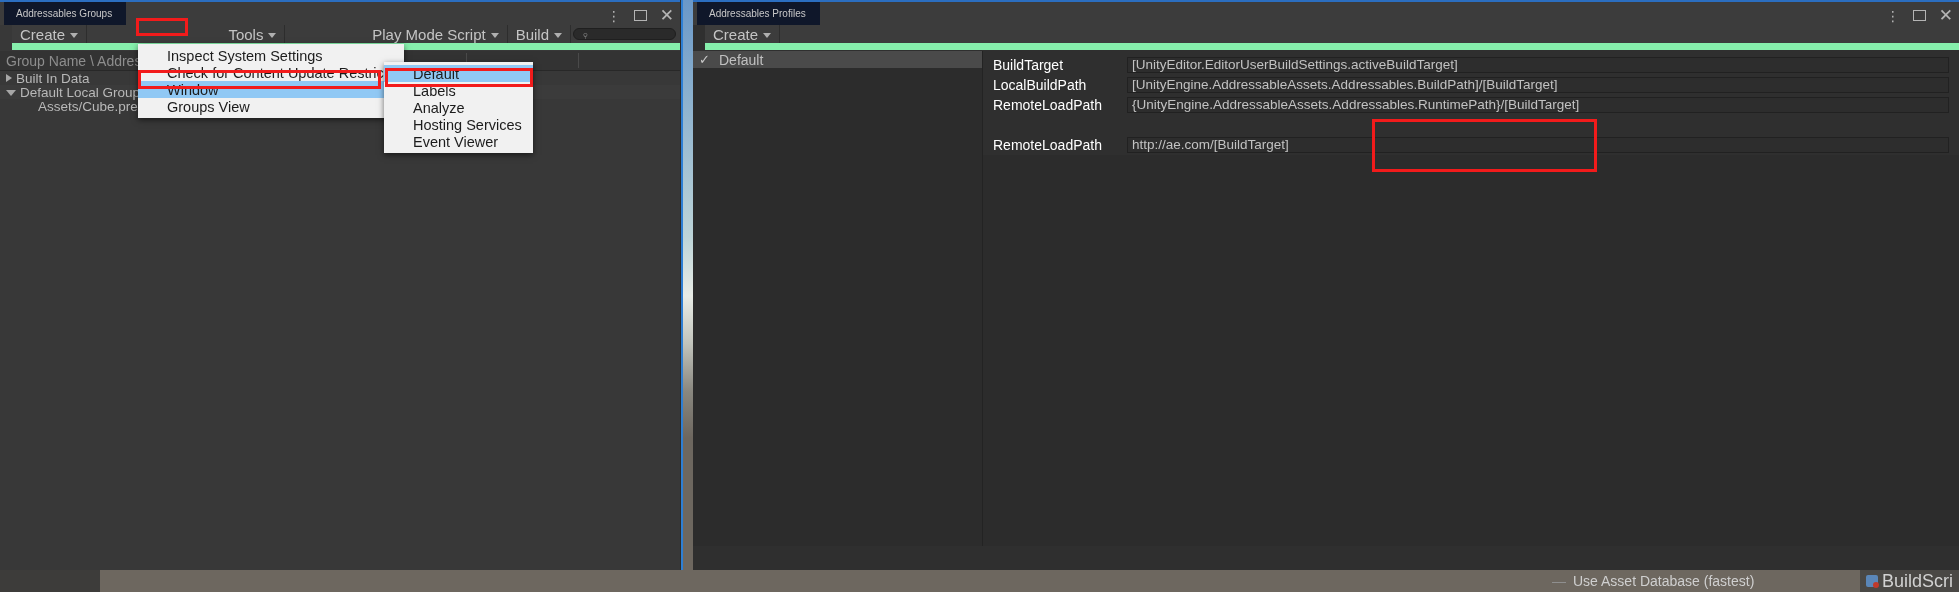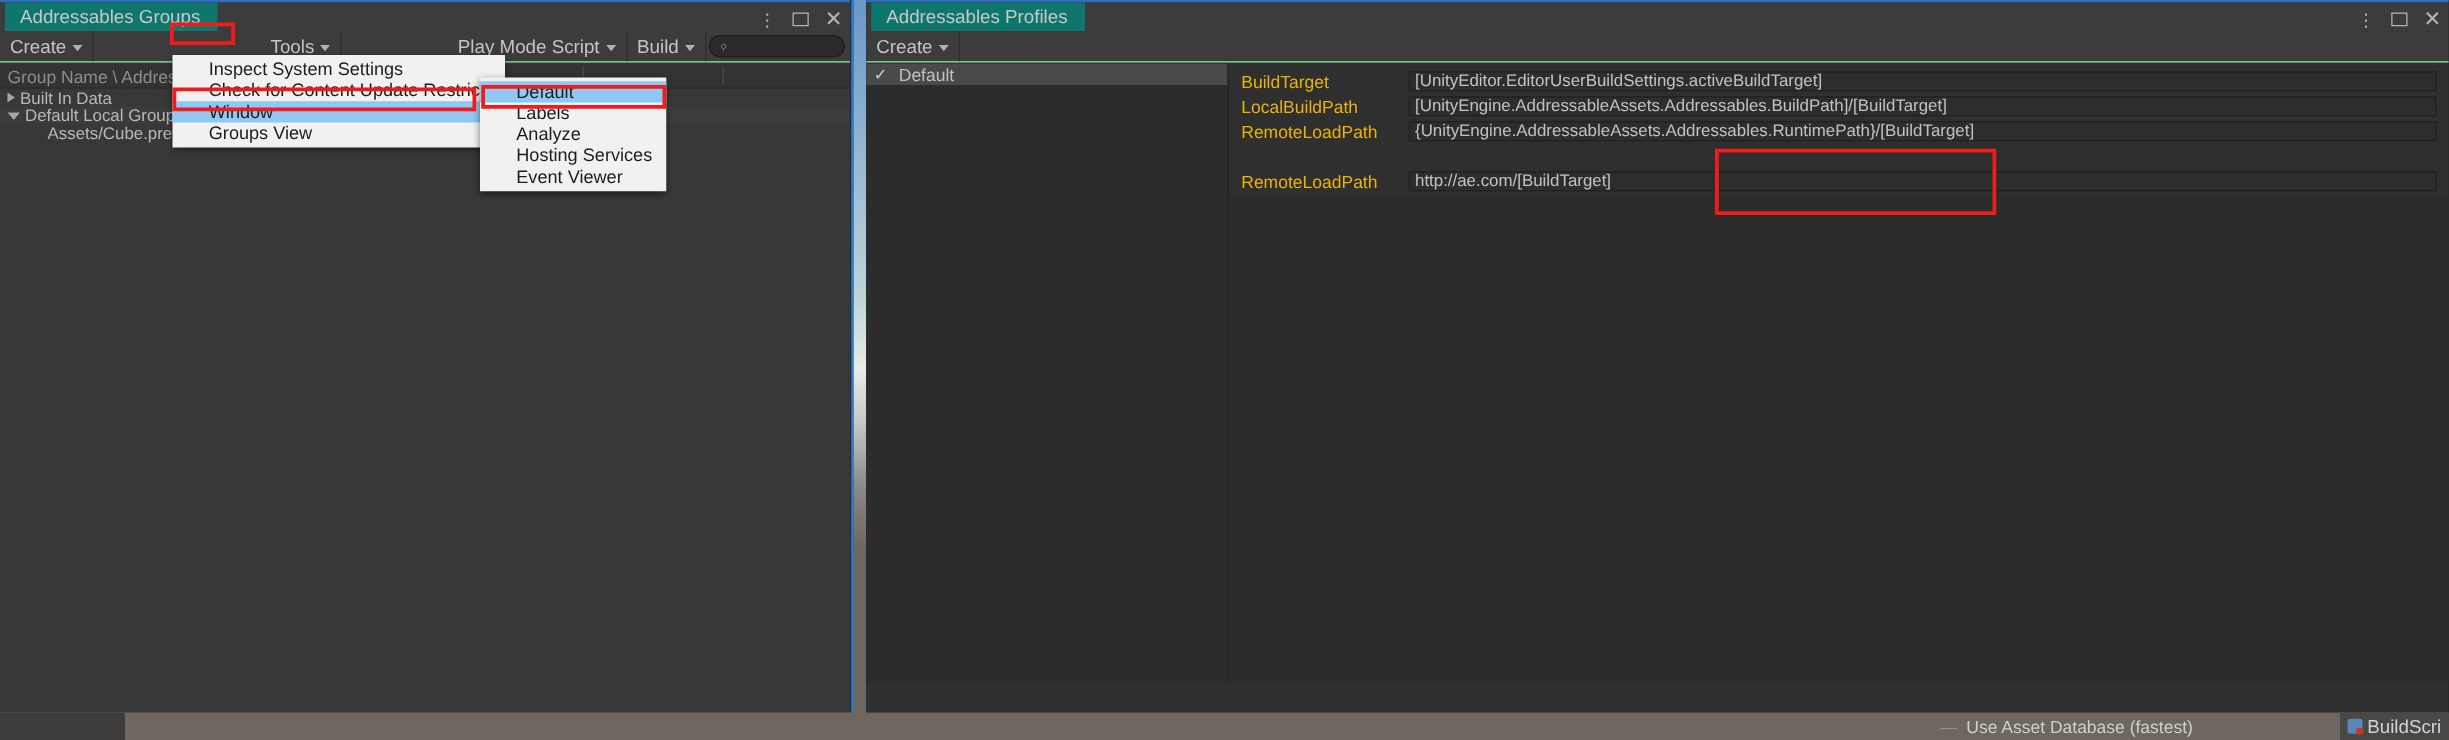--- a/index.html
+++ b/index.html
@@ -11,36 +11,36 @@
   }
   #root { position: relative; width: 1959px; height: 592px; background: #2b2b2b; }
 
   
   .win { position: absolute; background: #383838; }
   .win-topline { position: absolute; top: 0; left: 0; right: 0; height: 2px; background: #2b6ec0; }
   .tabstrip { position: absolute; left: 0; right: 0; top: 2px; height: 23px; background: #3c3c3c; }
   .tab {
     position: absolute; left: 4px; top: 0; height: 23px;
     padding: 0 14px 0 12px;
-    background: #0f766e;
-    color: #c8c8c8; font-size: 15px; line-height: 23px;
+    background: #0f172a;
+    color: #c8c8c8; font-size: 10px; line-height: 23px;
     white-space: nowrap;
   }
   .wincontrols { position: absolute; right: 6px; top: 2px; height: 23px; display: flex; align-items: center; gap: 13px; }
   .wc { color: #b4b4b4; font-size: 15px; line-height: 1; cursor: default; }
   .wc-dots { letter-spacing: 0; font-size: 14px; }
   .wc-box { width: 13px; height: 11px; border: 1.6px solid #b4b4b4; display: inline-block; }
   .wc-x { font-size: 17px; }
 
   
   .toolbar {
-    position: absolute; left: 0; right: 0; height: 25px;
+    position: absolute; left: 12px; right: 0; height: 25px;
     background: #3c3c3c;
     display: flex; align-items: stretch;
-    border-bottom: 1px solid #86efac;
+    border-bottom: 7px solid #86efac;
   }
   .tb-btn {
     display: flex; align-items: center; gap: 5px;
     padding: 0 8px;
     color: #c4c4c4; font-size: 15px;
     border-right: 1px solid #2d2d2d;
     white-space: nowrap;
   }
   .caret { width: 0; height: 0; border-left: 4px solid transparent; border-right: 4px solid transparent; border-top: 5px solid #b0b0b0; display: inline-block; margin-top: 2px; }
   .tb-spacer { flex: 1 1 auto; }
@@ -90,21 +90,21 @@
   
   .redbox { position: absolute; border: 3px solid #f21b1b; z-index: 80; pointer-events: none; }
 
   
   .profList { position: absolute; background: #383838; }
   .prow { height: 17px; display: flex; align-items: center; color: #c0c0c0; font-size: 14px; padding-left: 6px; }
   .prow.sel { background: #4a4a4a; }
   .pcheck { width: 20px; color: #c9c9c9; font-size: 13px; }
 
   .fieldrow { position: absolute; left: 0; right: 0; height: 20px; display: flex; align-items: center; }
-  .flabel { color: #eab308; font-size: 14px; width: 144px; padding-left: 10px; white-space: nowrap; }
+  .flabel { color: #ffffff; font-size: 14px; width: 144px; padding-left: 10px; white-space: nowrap; }
   .fvalue {
     flex: 1 1 auto; height: 16px; background: #2d2d2d;
     border: 1px solid #212121;
     color: #c2c2c2; font-size: 13.5px; line-height: 14px;
     padding: 0 4px; white-space: nowrap; overflow: hidden;
     margin-right: 10px;
   }
 
   
   .splitter { position: absolute; }
@@ -113,21 +113,21 @@
     background: linear-gradient(to bottom, #6a98c8 0%, #8fb3cf 18%, #bdd4d8 40%, #e8ece6 50%, #c2c4bc 58%, #8a8880 66%, #6d675f 74%, #6d675f 100%); }
 
   
   .statusbar {
     position: absolute; left: 0; right: 0; bottom: 0; height: 22px;
     background: #6d675f;
   }
   .sb-dark { position: absolute; height: 22px; background: #3d3c3a; }
   .sb-item { position: absolute; display: flex; align-items: center; gap: 7px; color: #cfcfcf; font-size: 14px; white-space: nowrap; }
   .sb-dash { color: #8f8f8f; font-size: 14px; }
-  .sb-right { position: absolute; right: 0; bottom: 0; height: 22px; display: flex; align-items: center; gap: 4px; padding: 0 6px; background: #4a4845; color: #d2d2d2; font-size: 15px; }
+  .sb-right { position: absolute; right: 0; bottom: 0; height: 22px; display: flex; align-items: center; gap: 4px; padding: 0 6px; background: #4a4845; color: #d2d2d2; font-size: 18px; }
   .sb-ico { width: 12px; height: 12px; border-radius: 2px; background: #5a86b8; position: relative; }
   .sb-ico:after { content:""; position:absolute; right:-1px; bottom:-1px; width:6px; height:6px; border-radius:50%; background:#c0392b; }
 
   .emptydark { position: absolute; background: #2c2c2c; border: 1px solid #242424; }
 </style>
 </head>
 <body>
 
 <div id="root">
 

